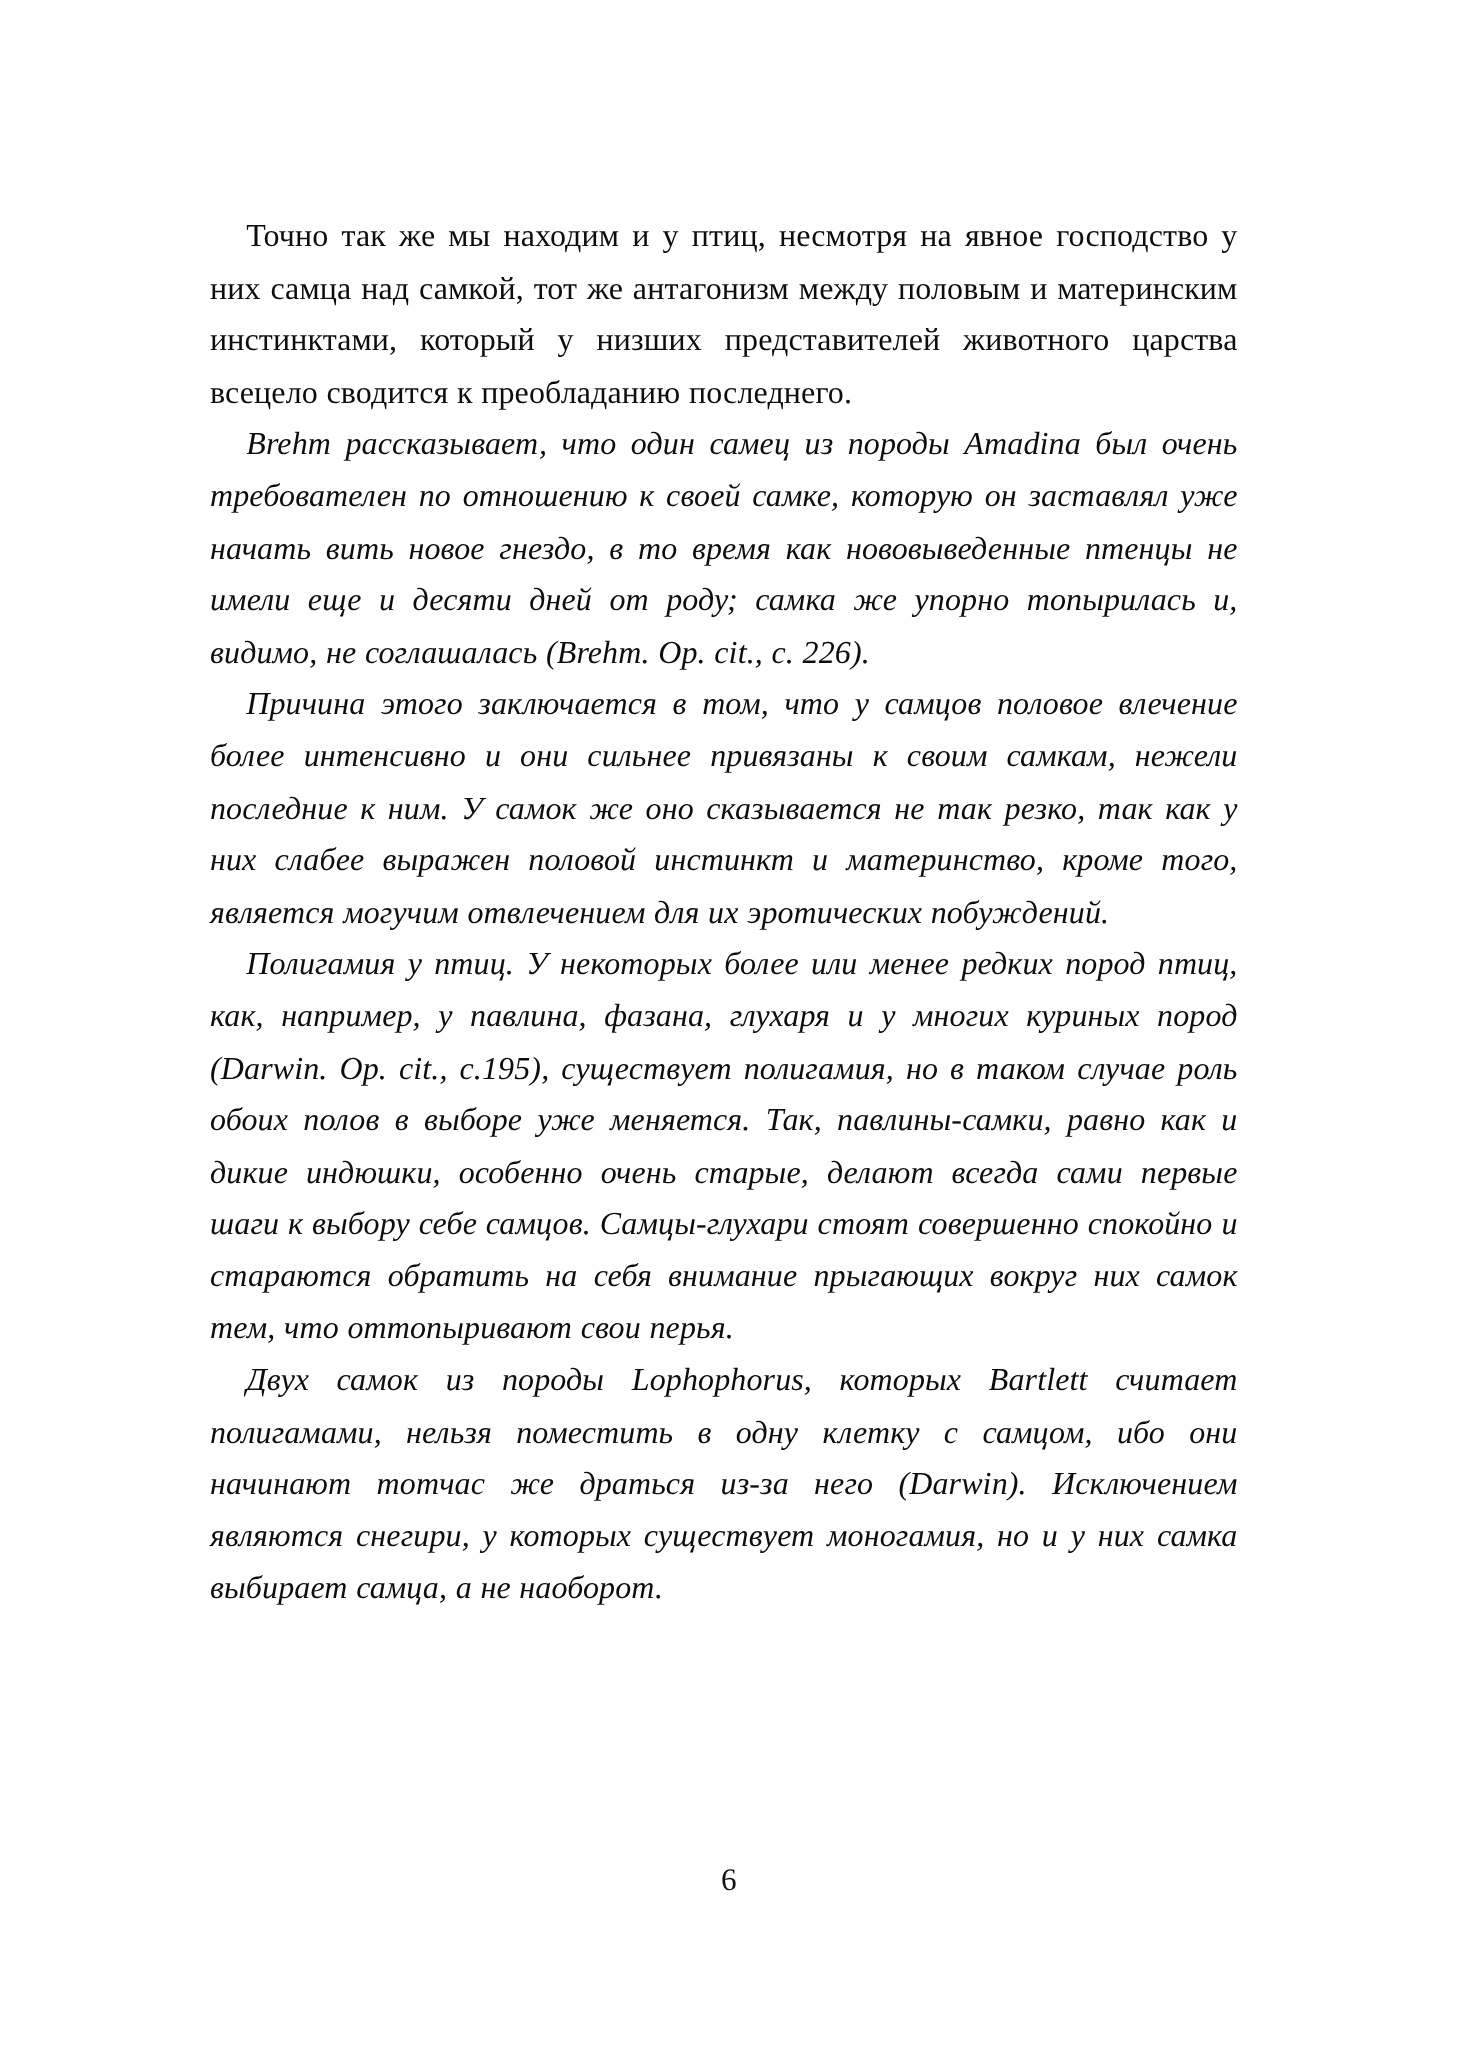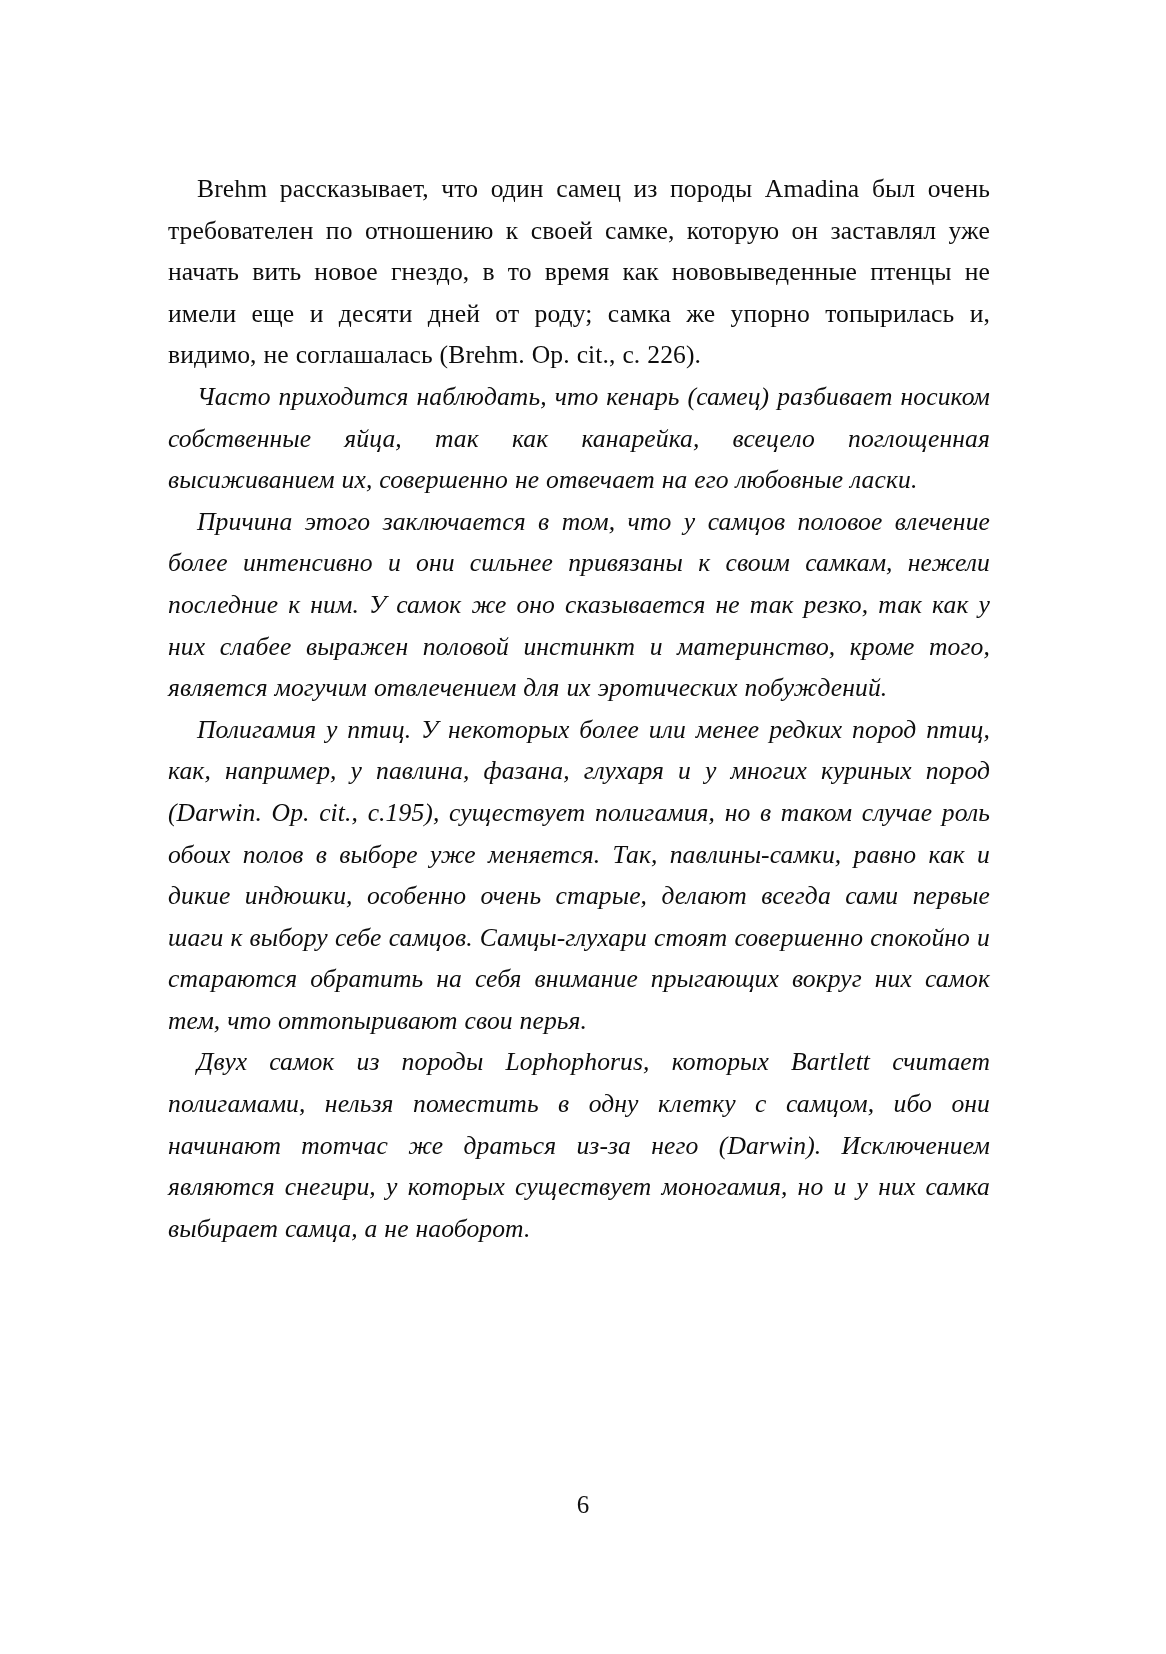--- a/index.html
+++ b/index.html
@@ -57,22 +57,22 @@
     color: #111111;
     line-height: 32px;
   }
 </style>
 </head>
 <body>
 
 <div class="page">
 
   <div class="text-block">
+    <p class="para">Точно так же мы находим и у птиц, несмотря на явное господство у них самца над самкой, тот же антагонизм между половым и материнским инстинктами, который у низших представителей животного царства всецело сводится к преобладанию последнего.</p>
     <p class="para">Brehm рассказывает, что один самец из породы Amadina был очень требователен по отношению к своей самке, которую он заставлял уже начать вить новое гнездо, в то время как нововыведенные птенцы не имели еще и десяти дней от роду; самка же упорно топырилась и, видимо, не соглашалась (Brehm. Op. cit., с. 226).</p>
-    <p class="para">Часто приходится наблюдать, что кенарь (самец) разбивает носиком собственные яйца, так как канарейка, всецело поглощенная высиживанием их, совершенно не отвечает на его любовные ласки.</p>
     <p class="para">Причина этого заключается в том, что у самцов половое влечение более интенсивно и они сильнее привязаны к своим самкам, нежели последние к ним. У самок же оно сказывается не так резко, так как у них слабее выражен половой инстинкт и материнство, кроме того, является могучим отвлечением для их эротических побуждений.</p>
     <p class="para">Полигамия у птиц. У некоторых более или менее редких пород птиц, как, например, у павлина, фазана, глухаря и у многих куриных пород (Darwin. Op. cit., с.195), существует полигамия, но в таком случае роль обоих полов в выборе уже меняется. Так, павлины-самки, равно как и дикие индюшки, особенно очень старые, делают всегда сами первые шаги к выбору себе самцов. Самцы-глухари стоят совершенно спокойно и стараются обратить на себя внимание прыгающих вокруг них самок тем, что оттопыривают свои перья.</p>
     <p class="para">Двух самок из породы Lophophorus, которых Bartlett считает полигамами, нельзя поместить в одну клетку с самцом, ибо они начинают тотчас же драться из-за него (Darwin). Исключением являются снегири, у которых существует моногамия, но и у них самка выбирает самца, а не наоборот.</p>
   </div>
 
   <div class="page-number">6</div>
 
 </div>
 
 </body></html>

